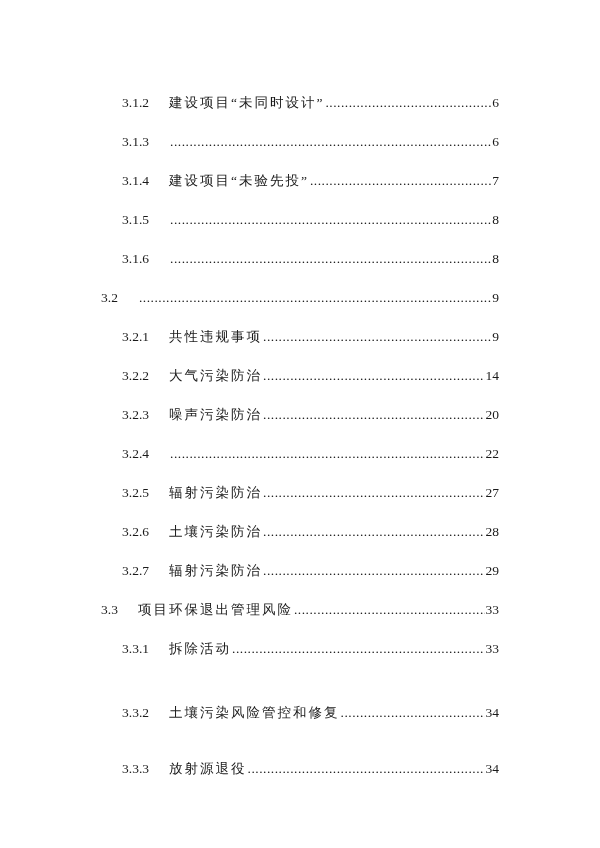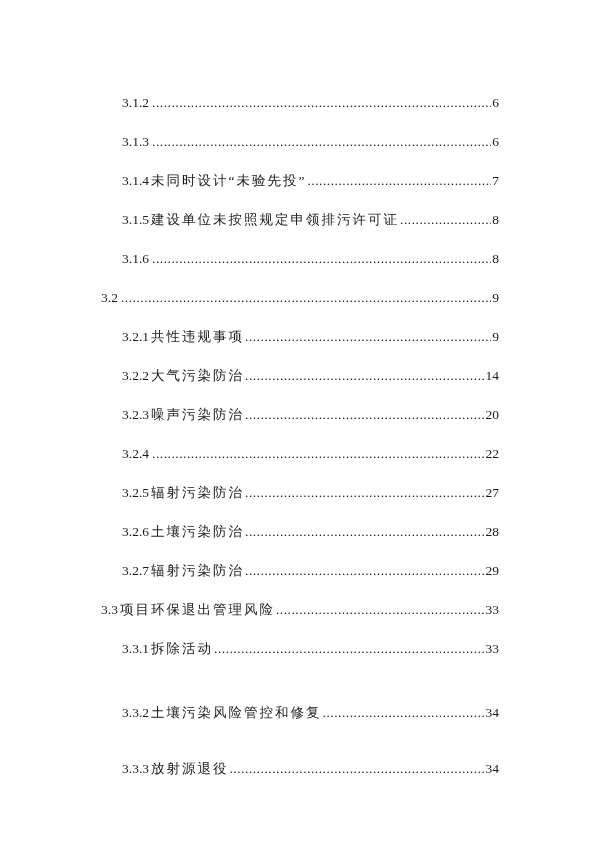--- a/index.html
+++ b/index.html
@@ -3,49 +3,49 @@
   <meta charset="utf-8">
   <style>
     html, body { margin: 0; padding: 0; background: #ffffff; }
     body { width: 600px; height: 848px; position: relative; overflow: hidden;
            font-family: "Liberation Serif", "DejaVu Serif", serif; color: #1a1a1a; }
     .toc { position: absolute; left: 0; top: 0; width: 600px; }
     .toc-row { position: absolute; height: 20px; display: flex; align-items: baseline;
                font-size: 13.5px; line-height: 20px; white-space: nowrap; }
     .toc-row.level-2 { left: 101px; width: 398px; }
     .toc-row.level-3 { left: 122px; width: 377px; }
-    .num { margin-right: 2px; letter-spacing: 0; }
+    .num { margin-right: 20px; letter-spacing: 0; }
     .title { letter-spacing: 2px; }
     .leader { flex: 1; overflow: hidden; margin: 0 1px; letter-spacing: 0.5px; }
     .leader::before { content: "........................................................................................................................................................................................................"; }
     .page { text-align: right; }
   </style>
 </head>
 <body>
 
 <div class="toc">
   <div class="toc-row level-3" style="top:93px">
     <span class="num">3.1.2</span>
+    <span class="title">建设项目“未同时设计”</span>
     <span class="leader"></span>
     <span class="page">6</span>
   </div>
   <div class="toc-row level-3" style="top:132px">
     <span class="num">3.1.3</span>
     <span class="leader"></span>
     <span class="page">6</span>
   </div>
   <div class="toc-row level-3" style="top:171px">
     <span class="num">3.1.4</span>
-    <span class="title">未同时设计“未验先投”</span>
+    <span class="title">建设项目“未验先投”</span>
     <span class="leader"></span>
     <span class="page">7</span>
   </div>
   <div class="toc-row level-3" style="top:210px">
     <span class="num">3.1.5</span>
-    <span class="title">建设单位未按照规定申领排污许可证</span>
     <span class="leader"></span>
     <span class="page">8</span>
   </div>
   <div class="toc-row level-3" style="top:249px">
     <span class="num">3.1.6</span>
     <span class="leader"></span>
     <span class="page">8</span>
   </div>
   <div class="toc-row level-2" style="top:288px">
     <span class="num">3.2</span>

